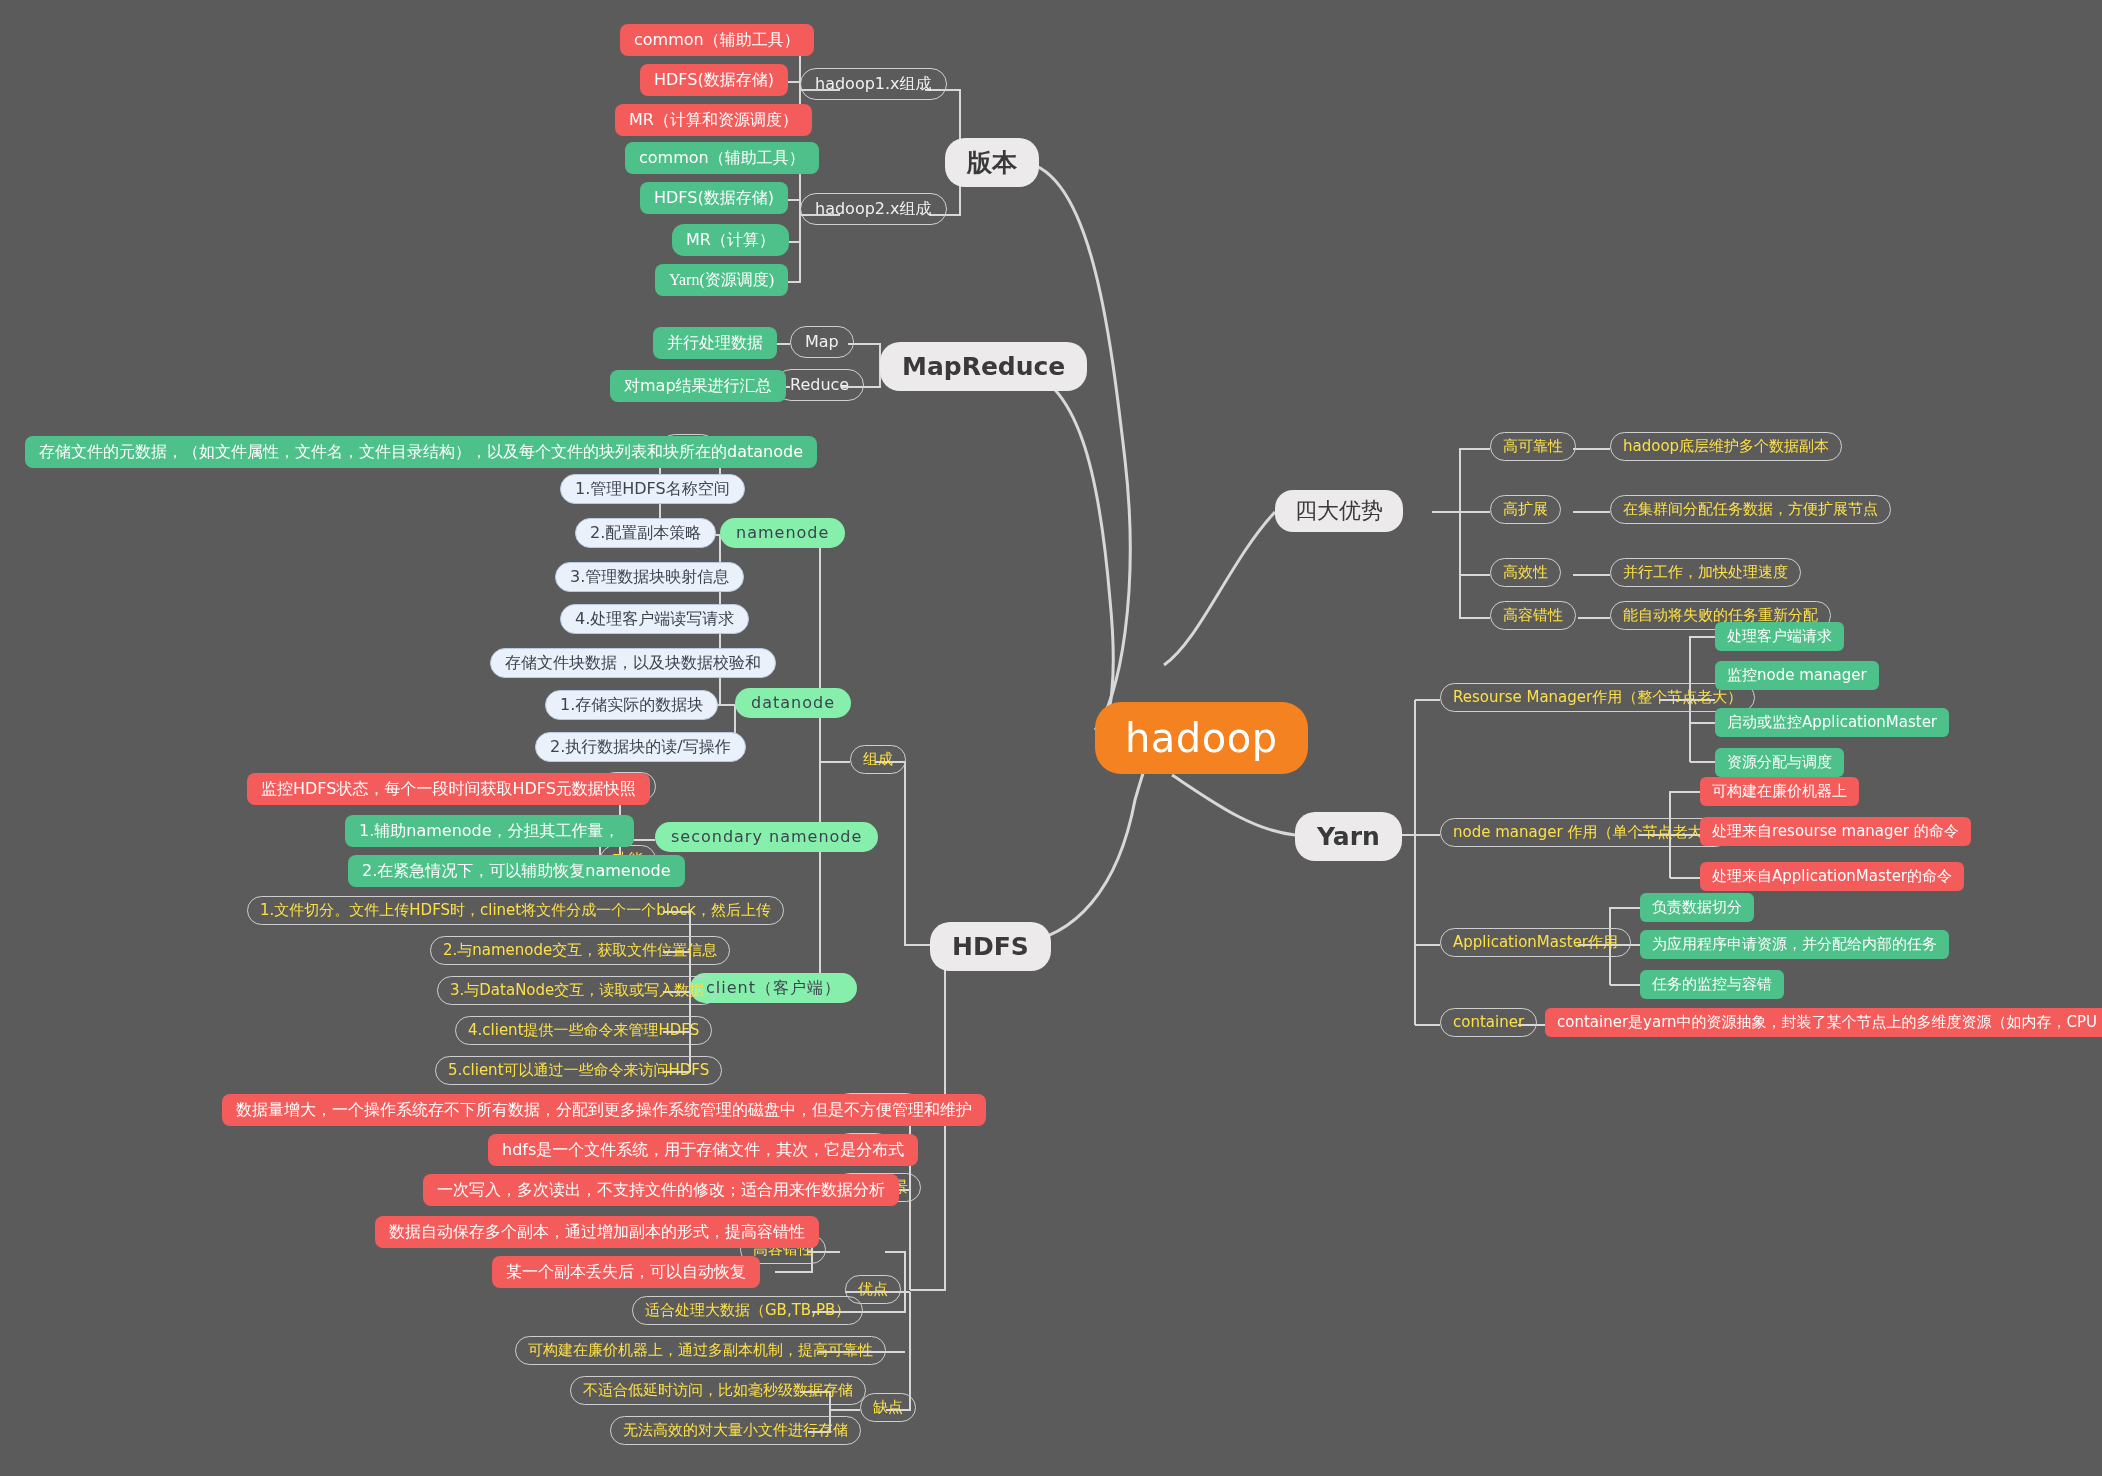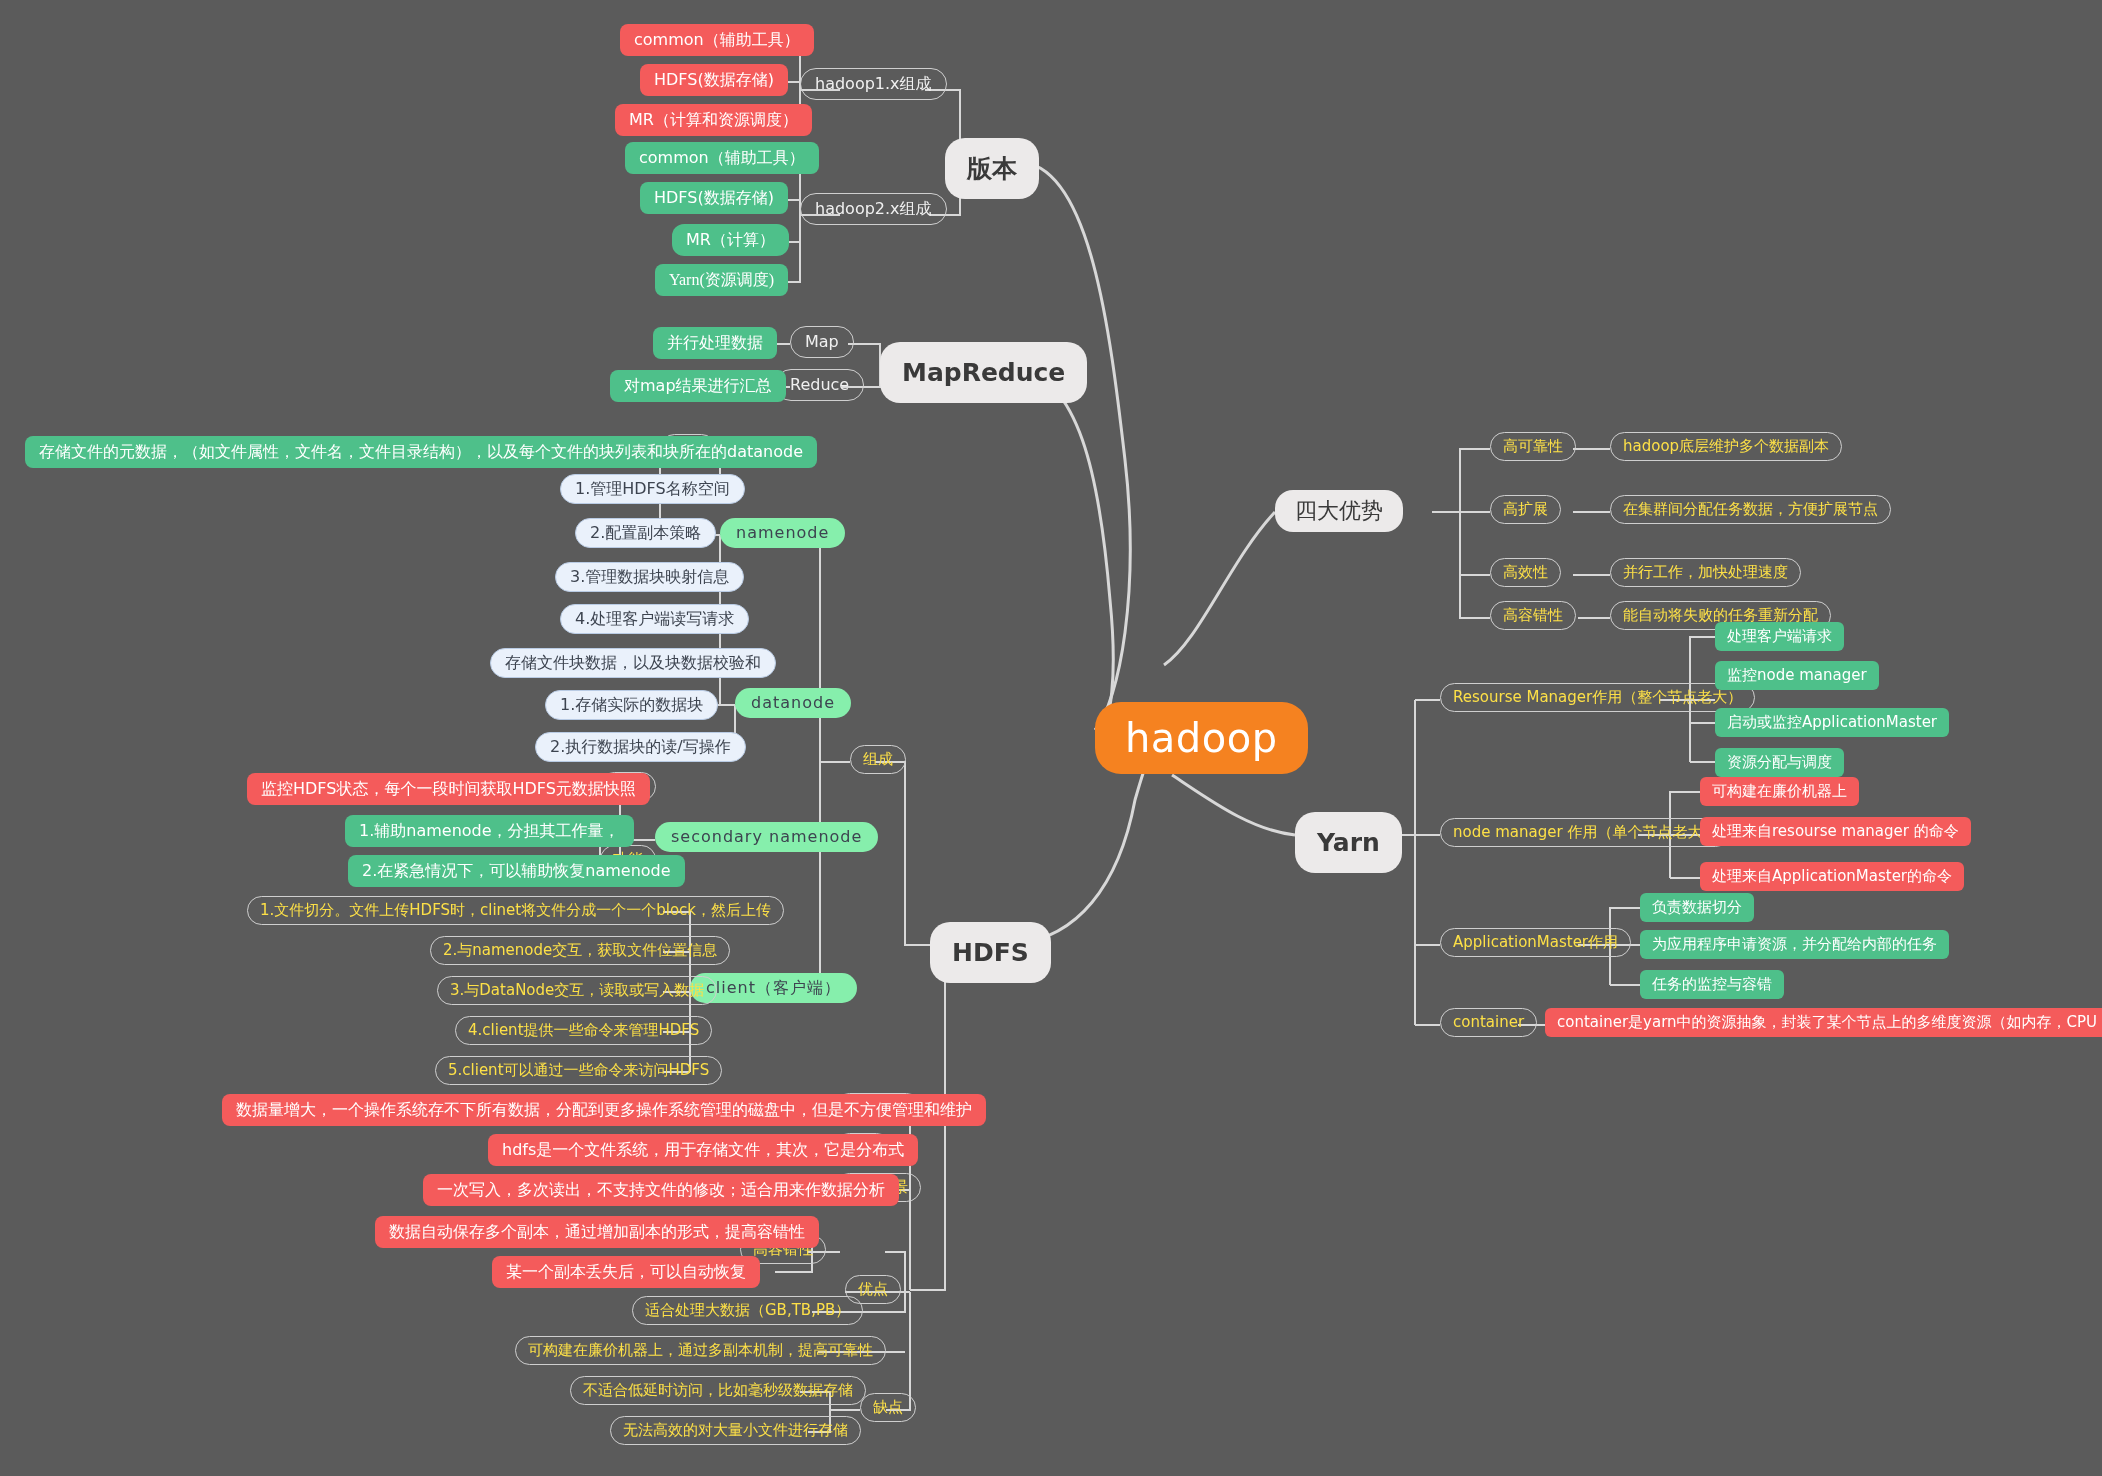--- a/index.html
+++ b/index.html
@@ -25,21 +25,21 @@
     background:#f58220;color:#ffffff;
     border-radius:26px;
     font-size:40px;
     padding:16px 30px;
     letter-spacing:0.5px;
   }
   .n-l1{
     background:#eceaea;color:#3a3a3a;
     border-radius:20px;
     font-size:25px;
-    padding:18px 22px;
+    padding:12px 22px;
     font-weight:600;
   }
   .n-l1s{
     background:#eceaea;color:#3a3a3a;
     border-radius:18px;
     font-size:22px;
     padding:10px 20px;
   }
   .n-out{
     background:transparent;color:#f0f0f0;

